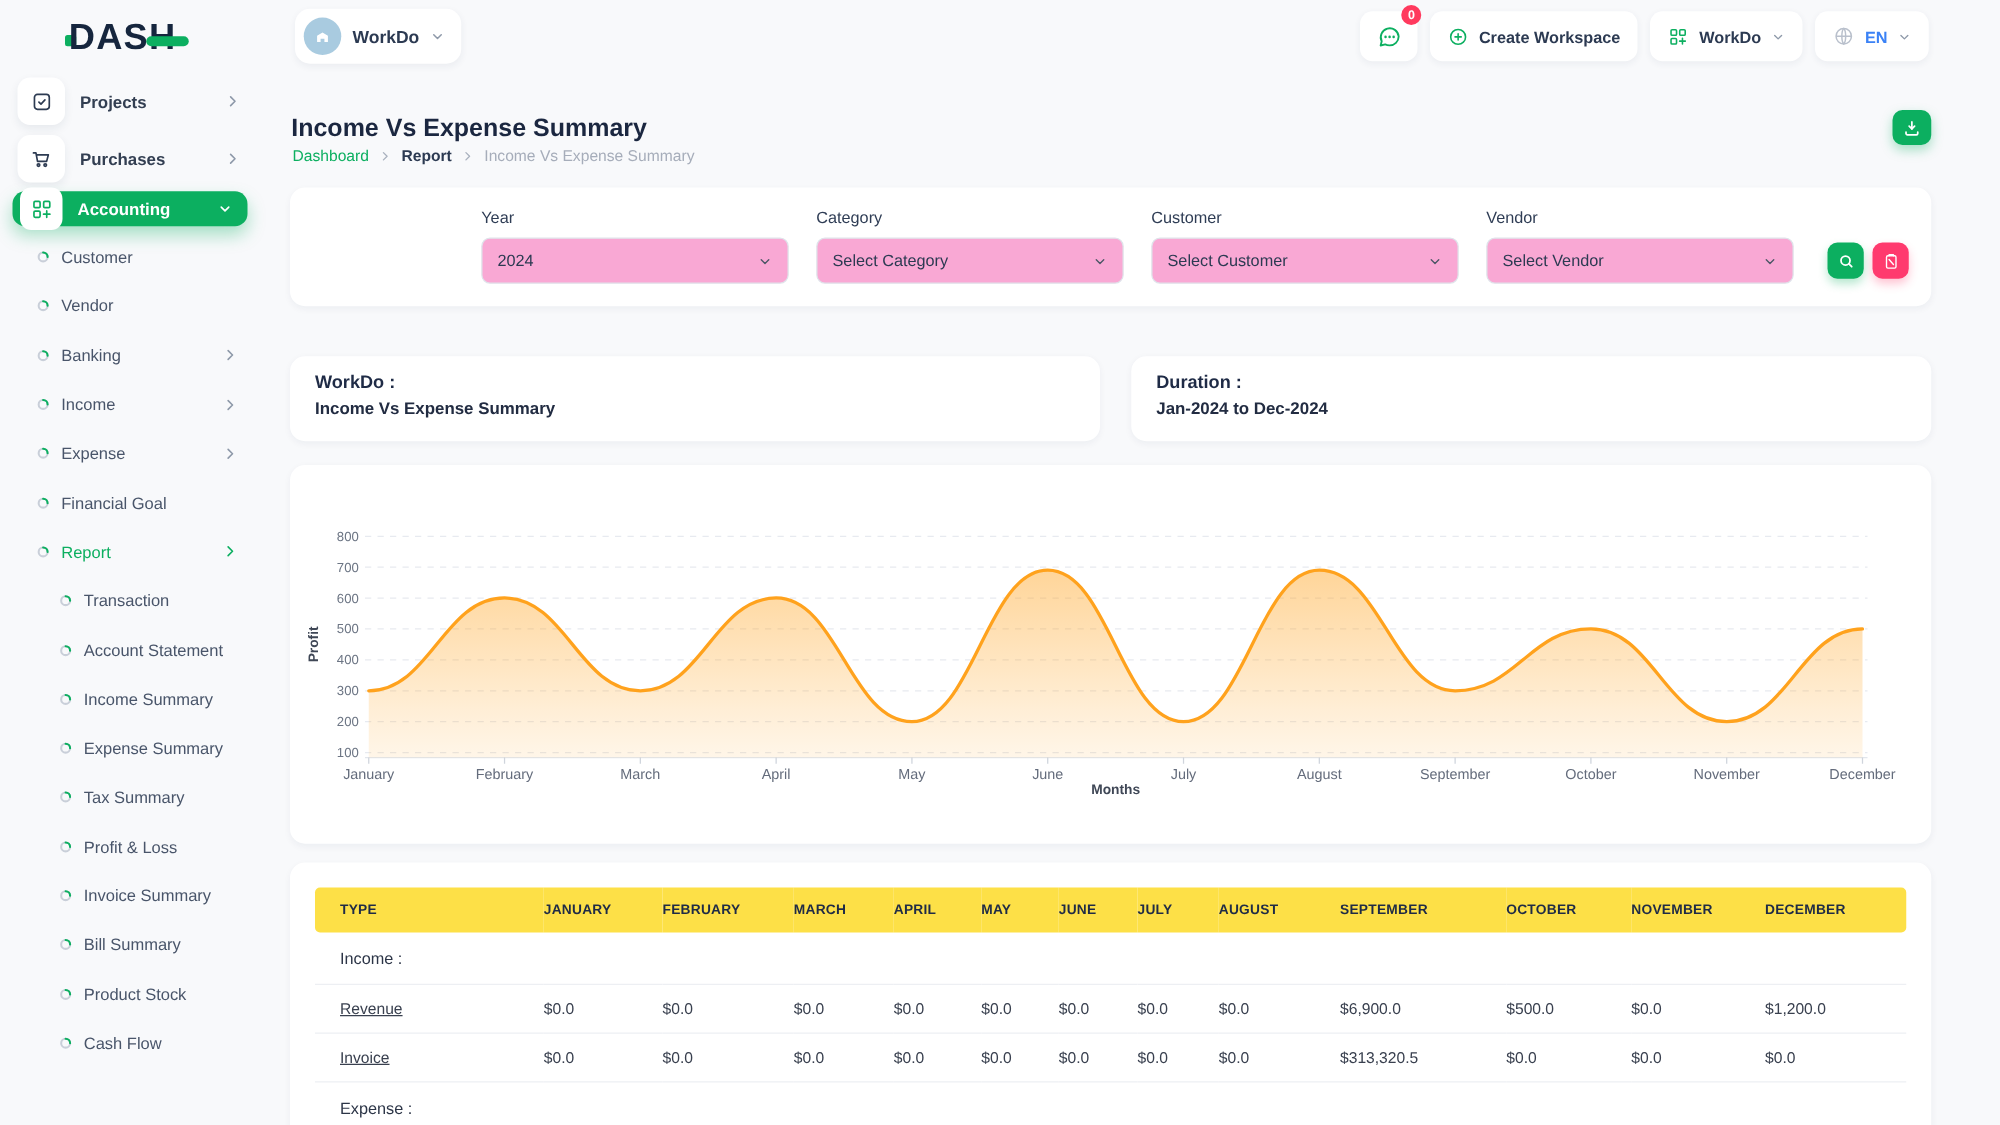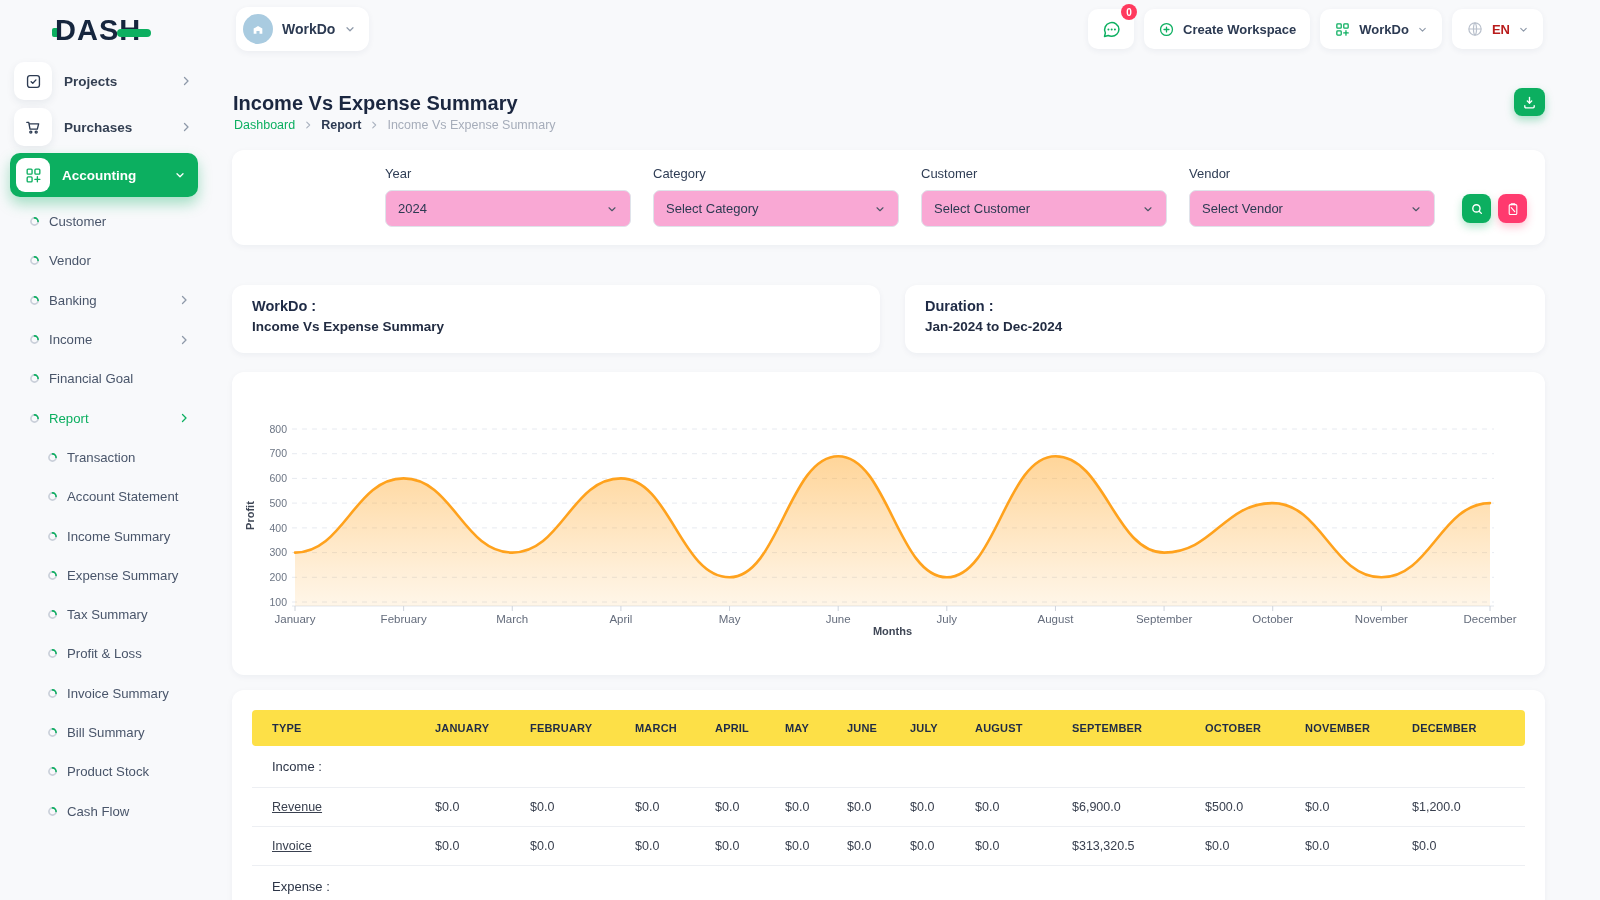--- a/index.html
+++ b/index.html
@@ -13,21 +13,21 @@
   .logo{position:absolute;left:52px;top:14px;display:flex;align-items:center;cursor:pointer;}
   .logo-text{font-size:29px;font-weight:800;letter-spacing:1px;color:#16263e;}
   .logo-dash{width:34px;height:8px;background:#0CAF60;border-radius:4px;margin-left:-24px;margin-top:4px;}
   .logo-dot{width:9px;height:9px;background:#0CAF60;border-radius:2px;margin-right:-6px;margin-top:4px;}
   #side-menu{position:absolute;left:0;top:58px;right:0;}
   .s-item{display:flex;align-items:center;cursor:pointer;}
   .s-item.top{height:46px;padding:0 16px 0 14px;color:#333f52;font-weight:600;font-size:13.5px;}
   .icon-box{width:38px;height:38px;background:#fff;border-radius:10px;box-shadow:0 3px 8px rgba(30,45,80,.08);
     display:flex;align-items:center;justify-content:center;color:#2d3b52;margin-right:12px;flex:none;}
   .icon-box svg{width:19px;height:19px;}
-  .s-item.top.active{background:#0CAF60;border-radius:10px;margin:3px 10px 5px;height:44px;
+  .s-item.top.active{background:#0CAF60;border-radius:10px;margin:3px 10px 5px;height:28px;
     padding:0 12px 0 6px;color:#fff;box-shadow:0 7px 14px rgba(12,175,96,.35);}
   .s-item.top.active .icon-box{width:34px;height:34px;border-radius:9px;color:#0CAF60;box-shadow:none;}
   .s-item.sub{height:39.3px;padding:0 18px 0 29px;color:#49556a;font-size:13.2px;}
   .s-item.sub2{height:39.3px;padding:0 18px 0 47px;color:#49556a;font-size:13.2px;}
   .bullet{margin-right:9px;display:flex;flex:none;}
   .s-lbl{flex:1;white-space:nowrap;}
   .s-chev{display:flex;color:#8e99a9;}
   .s-item.top.active .s-chev{color:#fff;}
   .s-item.sub.active,.s-item.sub2.active{color:#0CAF60;}
   .s-item.sub.active .s-chev{color:#0CAF60;}
@@ -38,21 +38,21 @@
   .ws-pill{display:flex;align-items:center;gap:9px;background:#fff;border-radius:12px;padding:7px 13px 7px 7px;
     box-shadow:0 2px 6px rgba(30,45,80,.06);font-size:14px;color:#2c3a52;font-weight:600;cursor:pointer;}
   .ws-avatar{width:30px;height:30px;border-radius:50%;background:#a9cbe0;display:flex;align-items:center;justify-content:center;}
   .topbar-right{display:flex;align-items:center;gap:10px;}
   .tb-btn{height:40px;background:#fff;border:none;border-radius:10px;display:flex;align-items:center;gap:8px;
     padding:0 14px;font-size:13px;color:#2c3a52;font-weight:600;cursor:pointer;
     box-shadow:0 2px 6px rgba(30,45,80,.06);font-family:inherit;}
   .chat-btn{position:relative;width:46px;justify-content:center;padding:0;}
   .badge{position:absolute;top:-5px;right:-3px;background:#ff3a5e;color:#fff;font-size:10px;min-width:16px;height:16px;
     border-radius:8px;display:flex;align-items:center;justify-content:center;font-weight:700;padding:0 3px;}
-  .lang-code{color:#b91c1c;}
+  .lang-code{color:#3b82f6;}
 
   
   .page-title{position:absolute;left:233px;top:79px;font-size:20px;font-weight:600;color:#1b2740;}
   .breadcrumb{position:absolute;left:234px;top:106px;display:flex;align-items:center;gap:8px;font-size:12.5px;margin-top:12px;}
   .bc-link{color:#0CAF60;cursor:pointer;}
   .bc-mid{color:#2c3a52;font-weight:600;cursor:pointer;}
   .bc-current{color:#a6adba;}
   .bc-sep{display:flex;color:#aab2bf;}
   .export-btn{position:absolute;left:1514px;top:88px;width:31px;height:28px;border:none;border-radius:8px;
     background:#0CAF60;display:flex;align-items:center;justify-content:center;cursor:pointer;
@@ -183,20 +183,34 @@
         </span>
       </div>
       <div class="s-item sub">
         <span class="bullet">
           <svg viewBox="0 0 20 20" width="11" height="11" fill="none">
             <circle cx="10" cy="10" r="6.5" stroke="#c9cfd9" stroke-width="3"></circle>
             <path d="M10 3.5a6.5 6.5 0 0 1 6.5 6.5" stroke="#0CAF60" stroke-width="3" stroke-linecap="round"></path>
           </svg>
         </span>
         <span class="s-lbl">Income</span>
+        <span class="s-chev">
+          <svg viewBox="0 0 24 24" width="12" height="12" fill="none" stroke="currentColor" stroke-width="2.6" stroke-linecap="round" stroke-linejoin="round">
+            <path d="M9 5l7 7-7 7"></path>
+          </svg>
+        </span>
+      </div>
+      <div class="s-item sub">
+        <span class="bullet">
+          <svg viewBox="0 0 20 20" width="11" height="11" fill="none">
+            <circle cx="10" cy="10" r="6.5" stroke="#c9cfd9" stroke-width="3"></circle>
+            <path d="M10 3.5a6.5 6.5 0 0 1 6.5 6.5" stroke="#0CAF60" stroke-width="3" stroke-linecap="round"></path>
+          </svg>
+        </span>
+        <span class="s-lbl">Expense</span>
         <span class="s-chev">
           <svg viewBox="0 0 24 24" width="12" height="12" fill="none" stroke="currentColor" stroke-width="2.6" stroke-linecap="round" stroke-linejoin="round">
             <path d="M9 5l7 7-7 7"></path>
           </svg>
         </span>
       </div>
       <div class="s-item sub">
         <span class="bullet">
           <svg viewBox="0 0 20 20" width="11" height="11" fill="none">
             <circle cx="10" cy="10" r="6.5" stroke="#c9cfd9" stroke-width="3"></circle>

